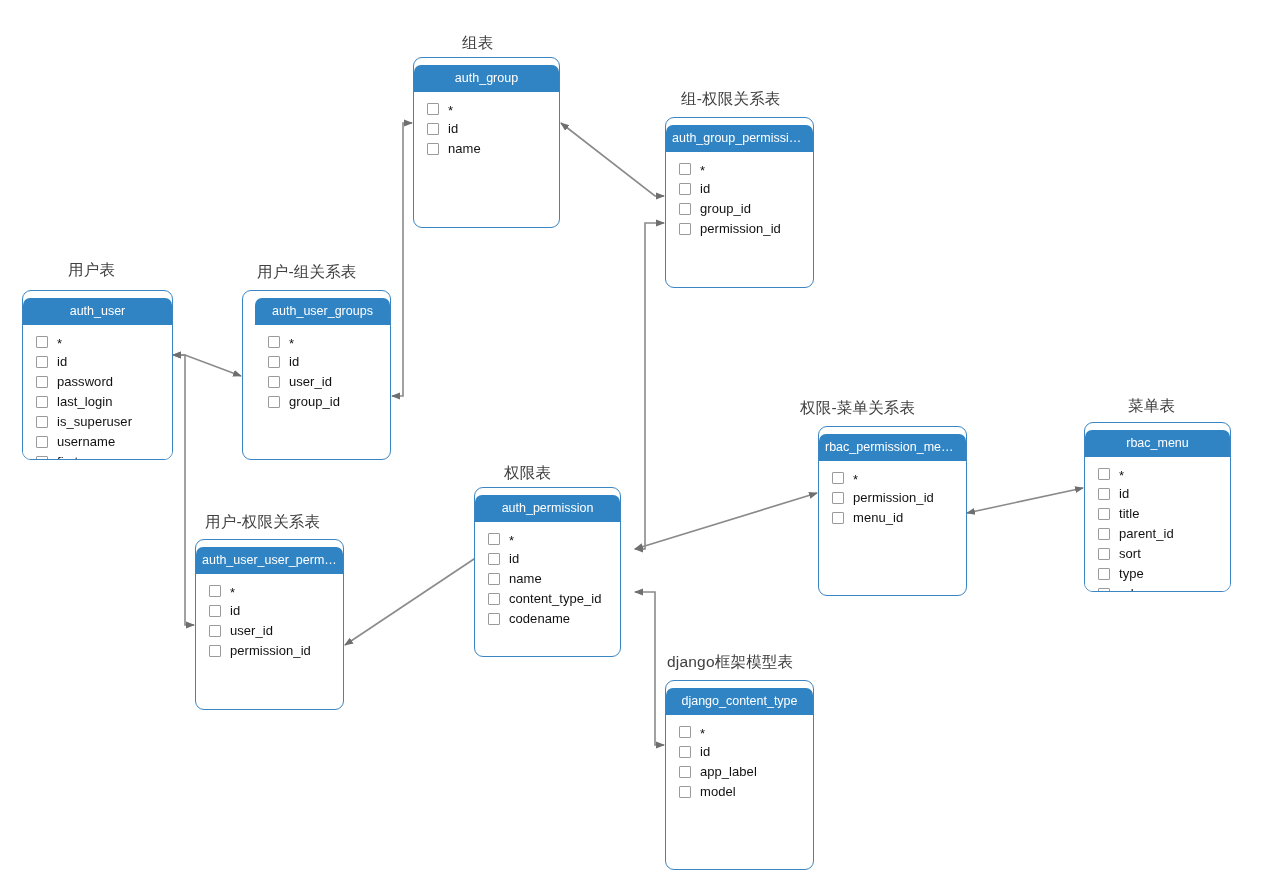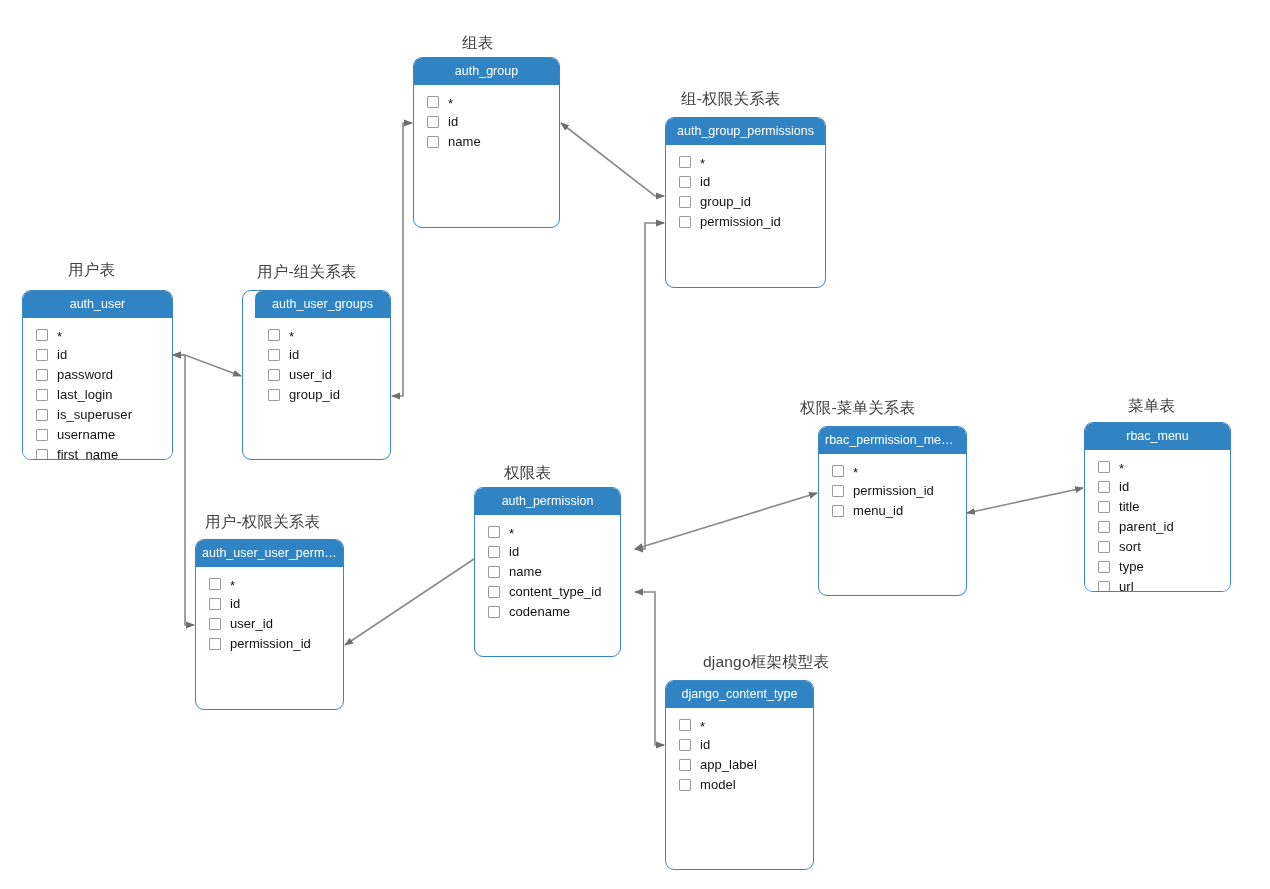--- a/index.html
+++ b/index.html
@@ -30,20 +30,21 @@
     color:#ffffff;
     font-size:12.5px;
     text-align:center;
     white-space:nowrap;
     overflow:hidden;
     text-overflow:ellipsis;
     padding:0 6px;
     box-sizing:border-box;
     border-top-left-radius:7px;
     border-top-right-radius:7px;
+    margin-top:7px;
   }
   .entity-body{
     padding-top:7px;
     background:#ffffff;
   }
   .field-row{
     height:20px;
     line-height:20px;
     display:flex;
     align-items:center;
@@ -117,21 +118,21 @@
         <div class="field-row">
           <span class="field-box"></span>
           <span class="field-name">id</span>
         </div>
         <div class="field-row">
           <span class="field-box"></span>
           <span class="field-name">name</span>
         </div>
       </div>
     </div>
-    <div class="entity" style="left: 665px; top: 117px; width: 161px; height: 171px;">
+    <div class="entity" style="left: 665px; top: 117px; width: 149px; height: 171px;">
       <div class="entity-header">auth_group_permissions</div>
       <div class="entity-body">
         <div class="field-row">
           <span class="field-box"></span>
           <span class="field-name field-star">*</span>
         </div>
         <div class="field-row">
           <span class="field-box"></span>
           <span class="field-name">id</span>
         </div>
@@ -317,14 +318,14 @@
       </div>
     </div>
     <div class="caption" style="left: 462px; top: 33px;">组表</div>
     <div class="caption" style="left: 681px; top: 89px;">组-权限关系表</div>
     <div class="caption" style="left: 68px; top: 260px;">用户表</div>
     <div class="caption" style="left: 257px; top: 262px;">用户-组关系表</div>
     <div class="caption" style="left: 800px; top: 398px;">权限-菜单关系表</div>
     <div class="caption" style="left: 1128px; top: 396px;">菜单表</div>
     <div class="caption" style="left: 504px; top: 463px;">权限表</div>
     <div class="caption" style="left: 205px; top: 512px;">用户-权限关系表</div>
-    <div class="caption" style="left: 703px; top: 652px;">django框架模型表</div>
+    <div class="caption" style="left: 667px; top: 652px;">django框架模型表</div>
   </div>
 
 </body></html>

